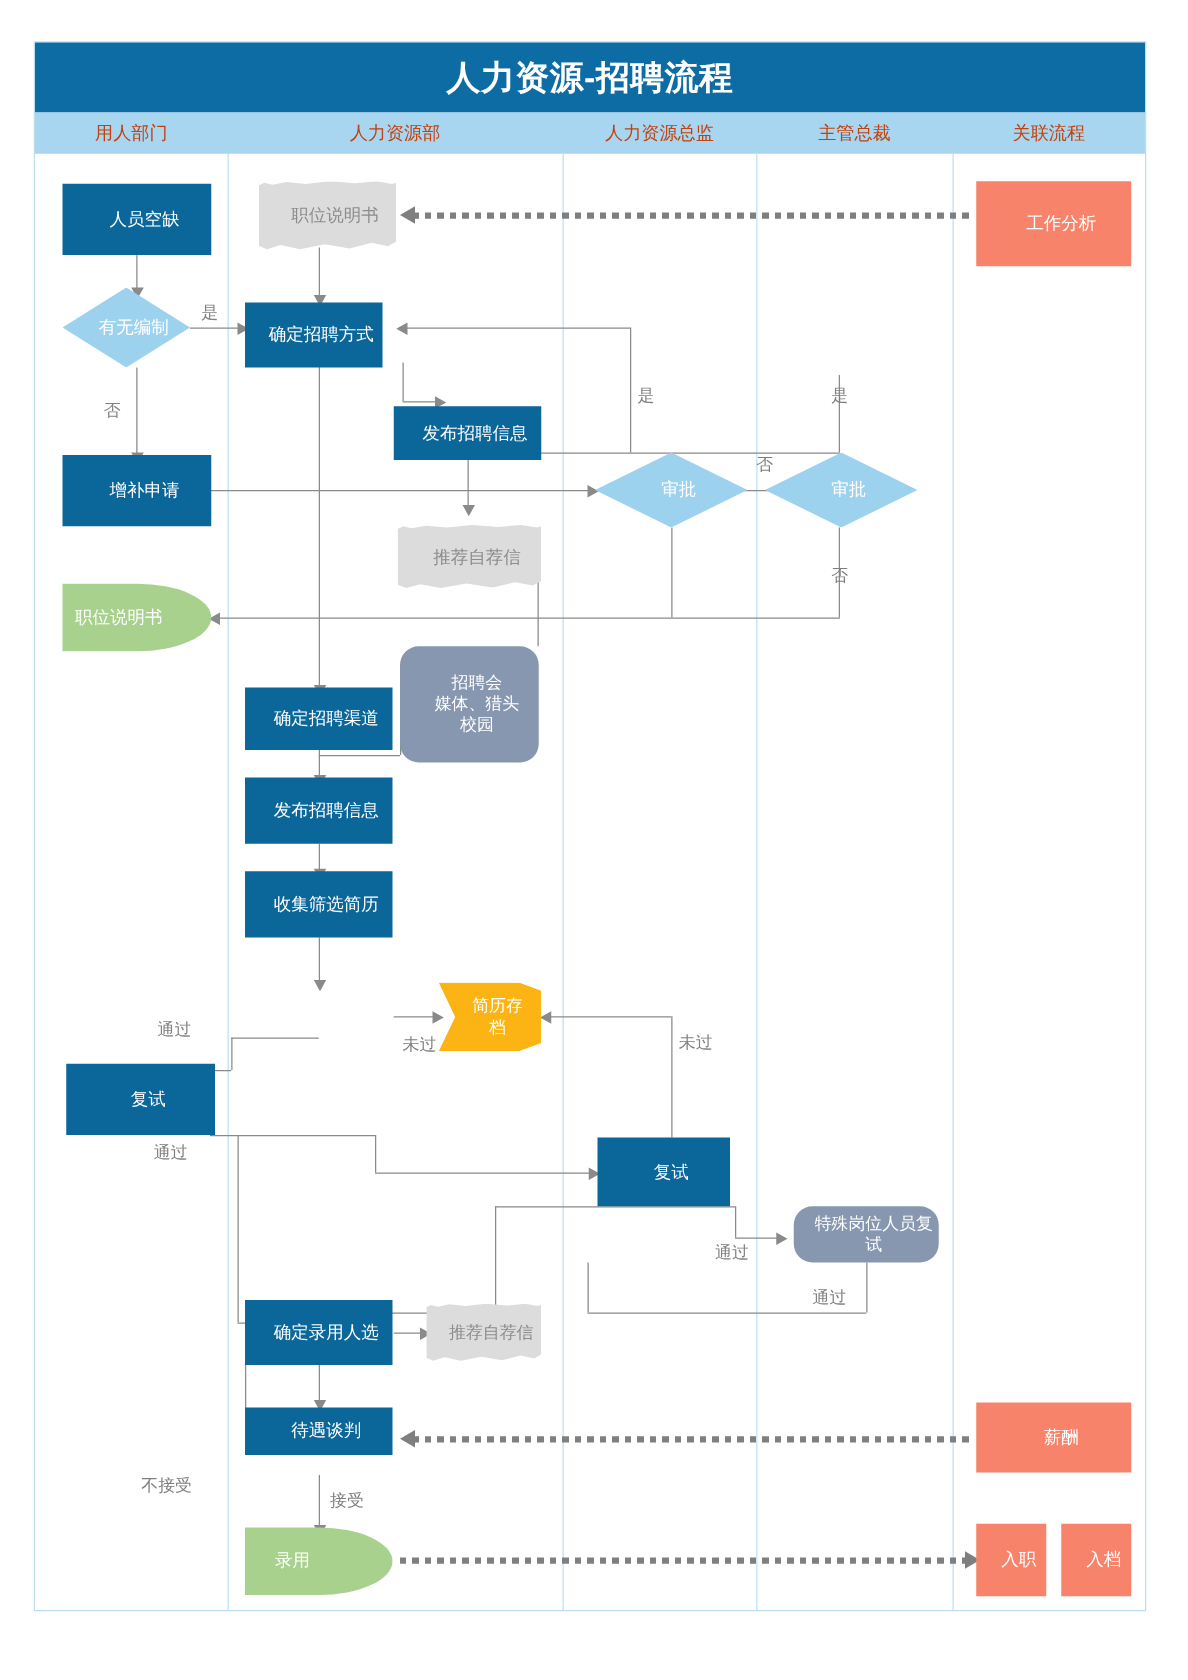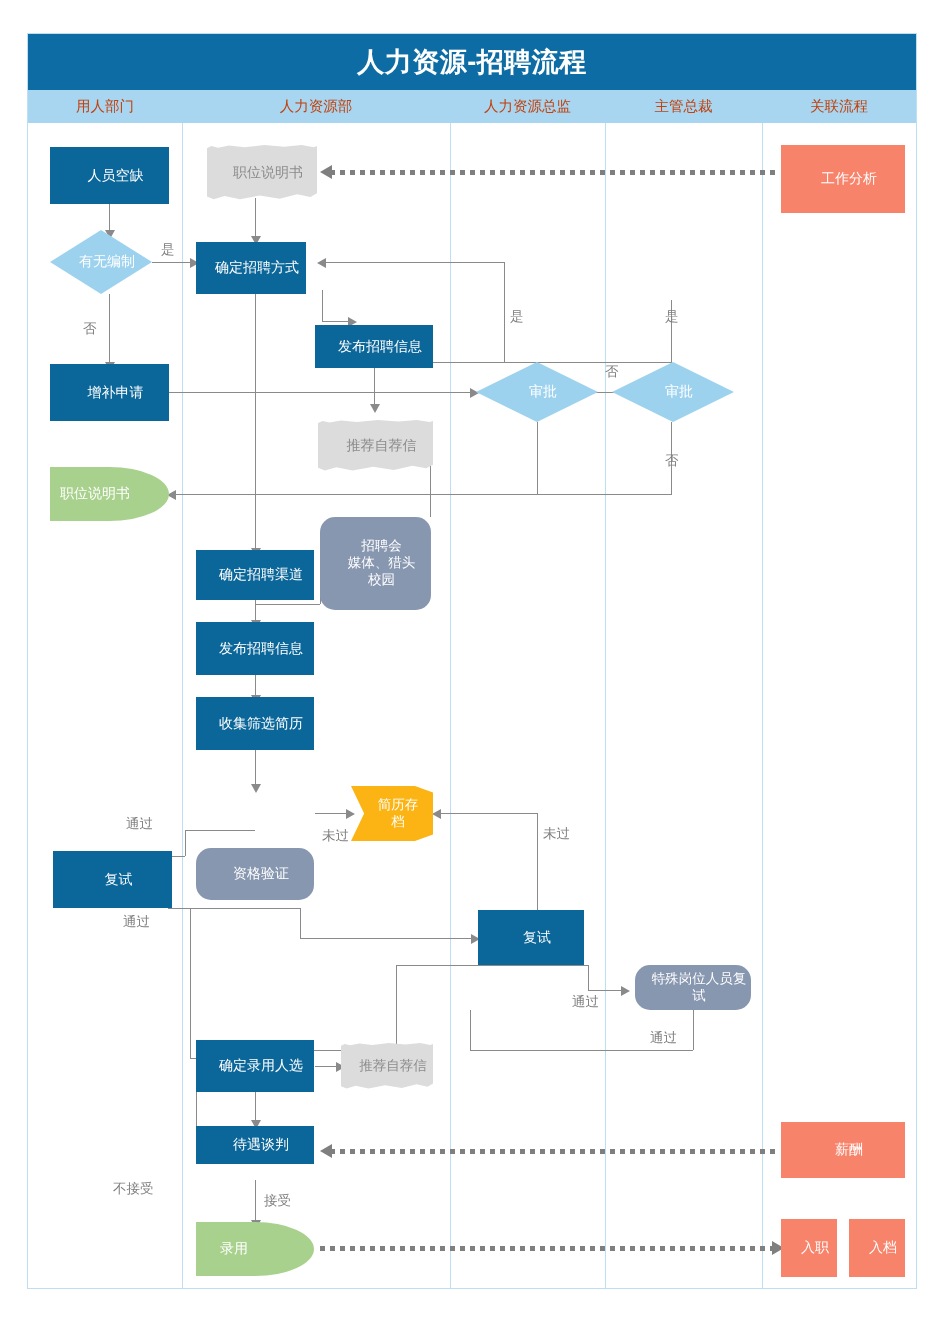--- a/index.html
+++ b/index.html
@@ -220,21 +220,20 @@
 
   <div class="shp grayblue" style="left:320px;top:517px;width:111px;height:93px;font-size:13.5px;"><span>招聘会
 媒体、猎头
 校园</span></div>
 
   <div class="shp blue" style="left:196px;top:622px;width:118px;height:53px;"><span>发布招聘信息</span></div>
 
   <div class="shp blue" style="left:196px;top:697px;width:118px;height:53px;"><span>收集筛选简历</span></div>
 
 
-  <div class="shp grayblue" style="left:196px;top:848px;width:118px;height:52px;"><span>资格验证</span></div>
 
   <div class="shp amber tape" style="left:351px;top:786px;width:82px;height:55px;font-size:13.5px;"><span>简历存
 档</span></div>
 
   <div class="shp blue" style="left:196px;top:1040px;width:118px;height:52px;"><span>确定录用人选</span></div>
 
   <div class="shp gray doc" style="left:341px;top:1043px;width:92px;height:47px;font-size:13.5px;"><span>推荐自荐信</span></div>
 
   <div class="shp blue" style="left:196px;top:1126px;width:118px;height:38px;justify-content:center;"><span>待遇谈判</span></div>
 

